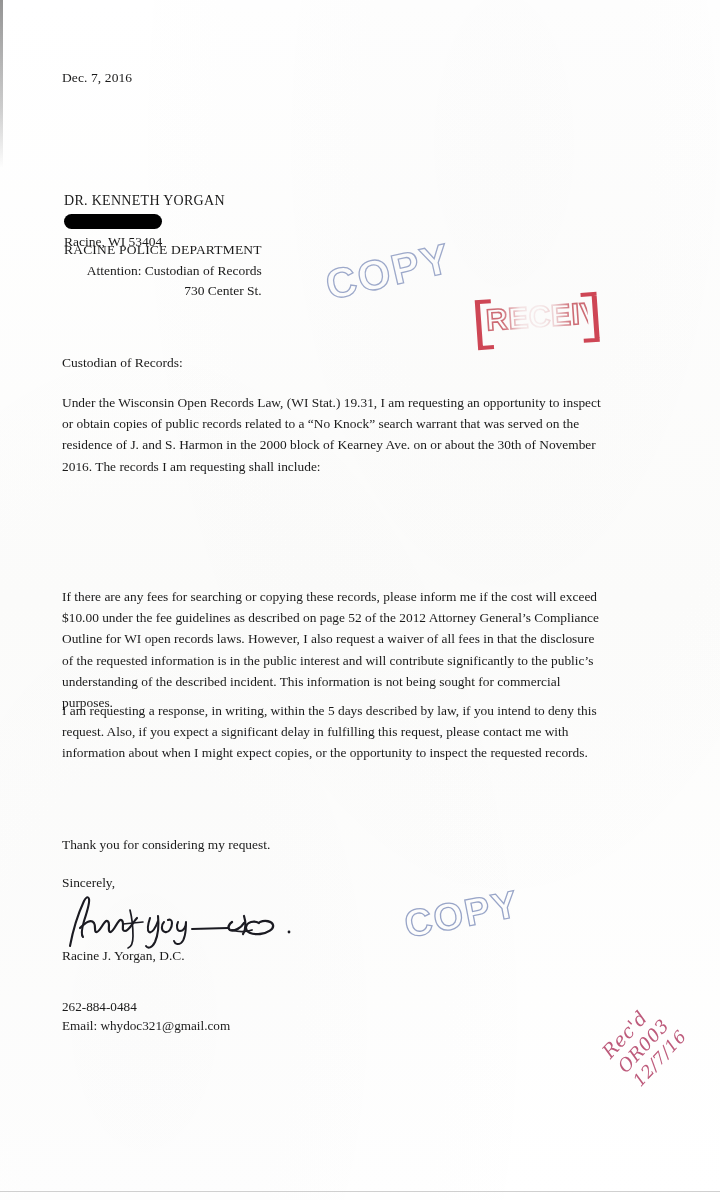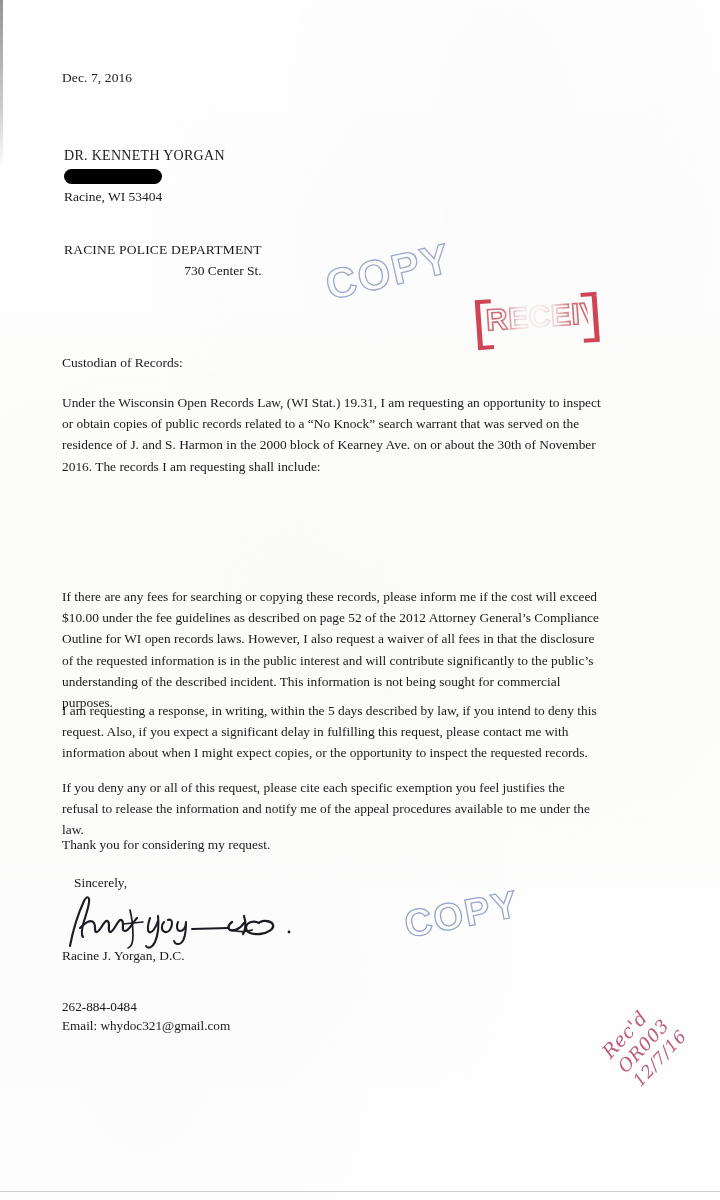--- a/index.html
+++ b/index.html
@@ -49,20 +49,21 @@
   .date-line {
     left: 62px; top: 70px;
     font-size: 13.5px;
     letter-spacing: 0.1px;
   }
 
   .sender { left: 64px; top: 145px; line-height: 21px; }
   .sender .name {
     font-size: 14px;
     letter-spacing: 0.3px;
+    margin-top: 45px;
   }
   .redaction {
     width: 98px;
     height: 15px;
     background: #000000;
     border-radius: 8px;
     margin: 3px 0 2px 0;
   }
   .sender .city { font-size: 13.5px; }
 
@@ -100,21 +101,21 @@
     align-items: baseline;
     gap: 7px;
   }
   .bullet-list .marker {
     font-size: 12px;
     line-height: 1;
     color: #1a1a1a;
   }
 
   .thanks { left: 62px; top: 837px; font-size: 13.4px; }
-  .closing { left: 74px; top: 875px; font-size: 13.4px; }
+  .closing { left: 62px; top: 875px; font-size: 13.4px; }
 
   .signature-wrap {
     position: absolute;
     left: 60px; top: 892px;
     width: 240px; height: 58px;
   }
   .signature-wrap svg { display: block; }
 
   .signer-name { left: 62px; top: 948px; font-size: 13.4px; }
 
@@ -225,20 +226,21 @@
   <div class="text-block date-line">Dec. 7, 2016</div>
 
   <div class="text-block sender">
     <div class="name">DR. KENNETH YORGAN</div>
     <div class="redaction"></div>
     <div class="city">Racine, WI 53404</div>
   </div>
 
   <div class="text-block recipient">
     <div class="dept">RACINE POLICE DEPARTMENT</div>
+    <div>Attention: Custodian of Records</div>
     <div>730 Center St.</div>
   </div>
 
   <div class="text-block salutation">Custodian of Records:</div>
 
   <div class="text-block body-para p-intro">Under the Wisconsin Open Records Law, (WI Stat.) 19.31, I am requesting an opportunity to inspect or obtain copies of public records related to a “No Knock” search warrant that was served on the residence of J. and S. Harmon in the 2000 block of Kearney Ave. on or about the 30th of November 2016. The records I am requesting shall include:</div>
 
   <ul class="bullet-list">
     <li>
       <span class="marker">➢</span>
@@ -255,21 +257,20 @@
     <li>
       <span class="marker">➢</span>
       <span>any body camera or other video or audio recordings of the incident</span>
     </li>
   </ul>
 
   <div class="text-block body-para p-fees">If there are any fees for searching or copying these records, please inform me if the cost will exceed $10.00 under the fee guidelines as described on page 52 of the 2012 Attorney General’s Compliance Outline for WI open records laws. However, I also request a waiver of all fees in that the disclosure of the requested information is in the public interest and will contribute significantly to the public’s understanding of the described incident. This information is not being sought for commercial purposes.</div>
 
   <div class="text-block body-para p-resp">I am requesting a response, in writing, within the 5 days described by law, if you intend to deny this request. Also, if you expect a significant delay in fulfilling this request, please contact me with information about when I might expect copies, or the opportunity to inspect the requested records.</div>
 
-  <div class="text-block body-para p-deny">If you deny any or all of this request, please cite each specific exemption you feel justifies the refusal to release the information and notify me of the appeal procedures available to me under the law.</div>
 
   <div class="text-block thanks">Thank you for considering my request.</div>
 
   <div class="text-block closing">Sincerely,</div>
 
   <div class="signature-wrap">
     <svg width="240" height="58" viewBox="0 0 240 58" fill="none" xmlns="http://www.w3.org/2000/svg" aria-hidden="true">
       <g stroke="#1b1b22" fill="none" stroke-linecap="round" stroke-linejoin="round">
         <path d="M10 54 C13 38, 18 22, 24 9 C26 5, 28 4, 29 7 C30 11, 27 20, 24 29 C22 36, 21 43, 23 45" stroke-width="2.1"></path>
         <path d="M20 36 C26 30, 31 27, 34 31 C36 34, 34 39, 36 40 C39 41, 42 33, 45 30 C47 28, 49 29, 49 33

